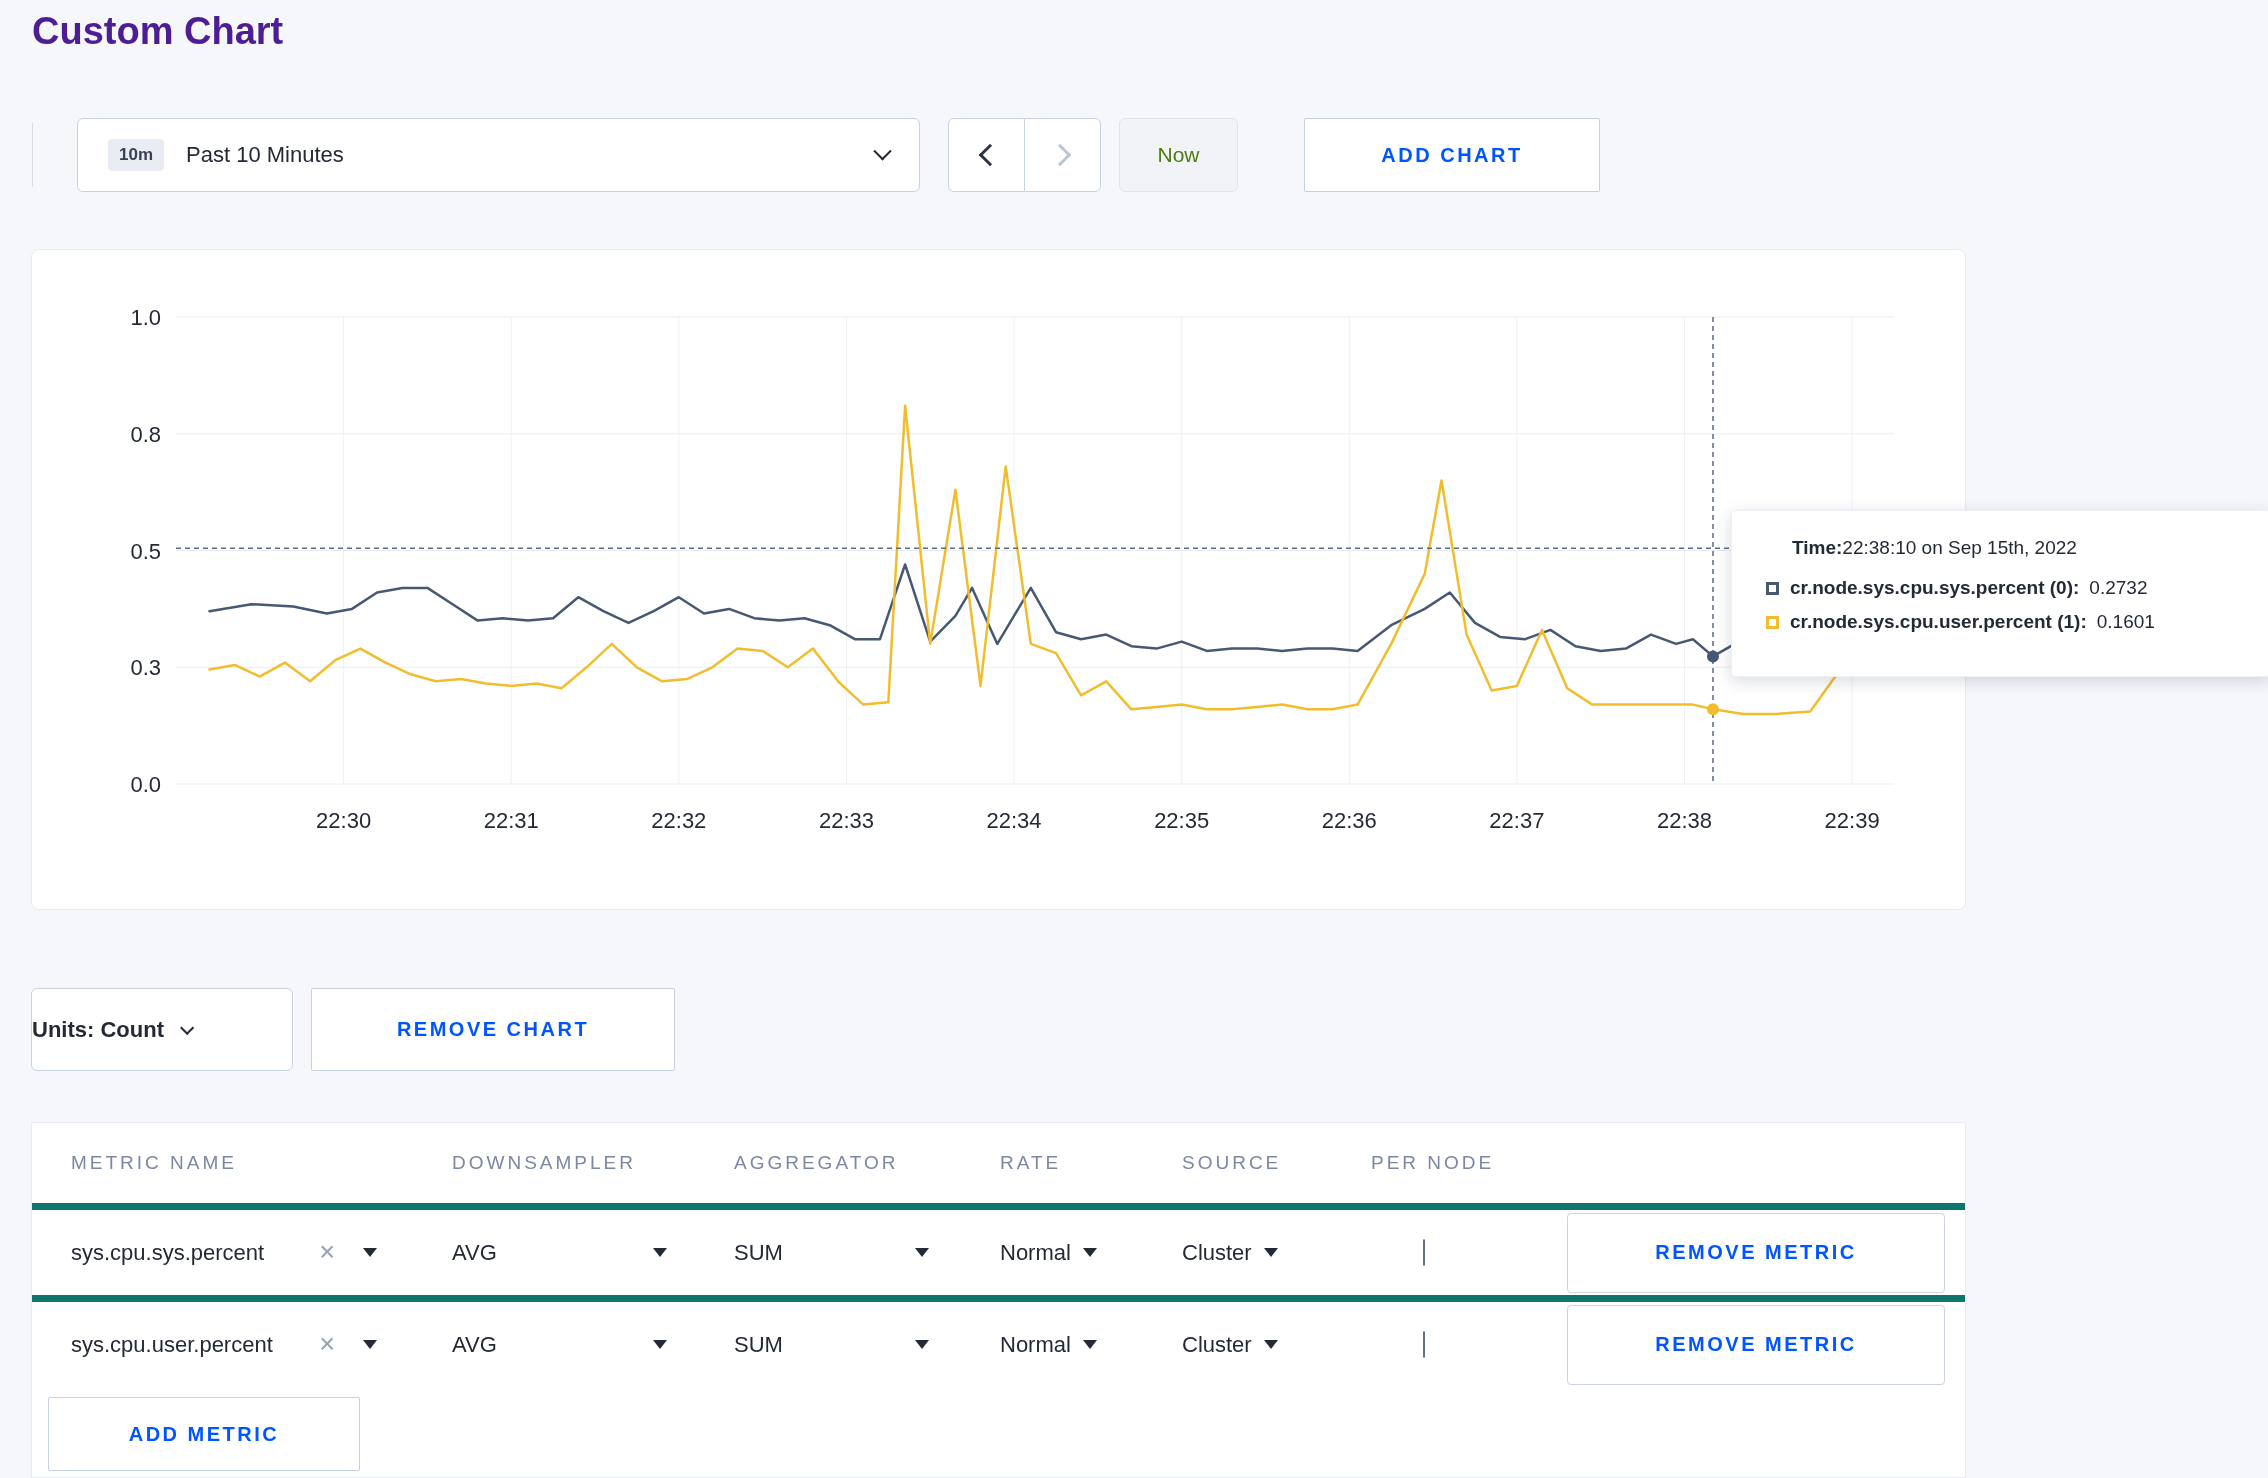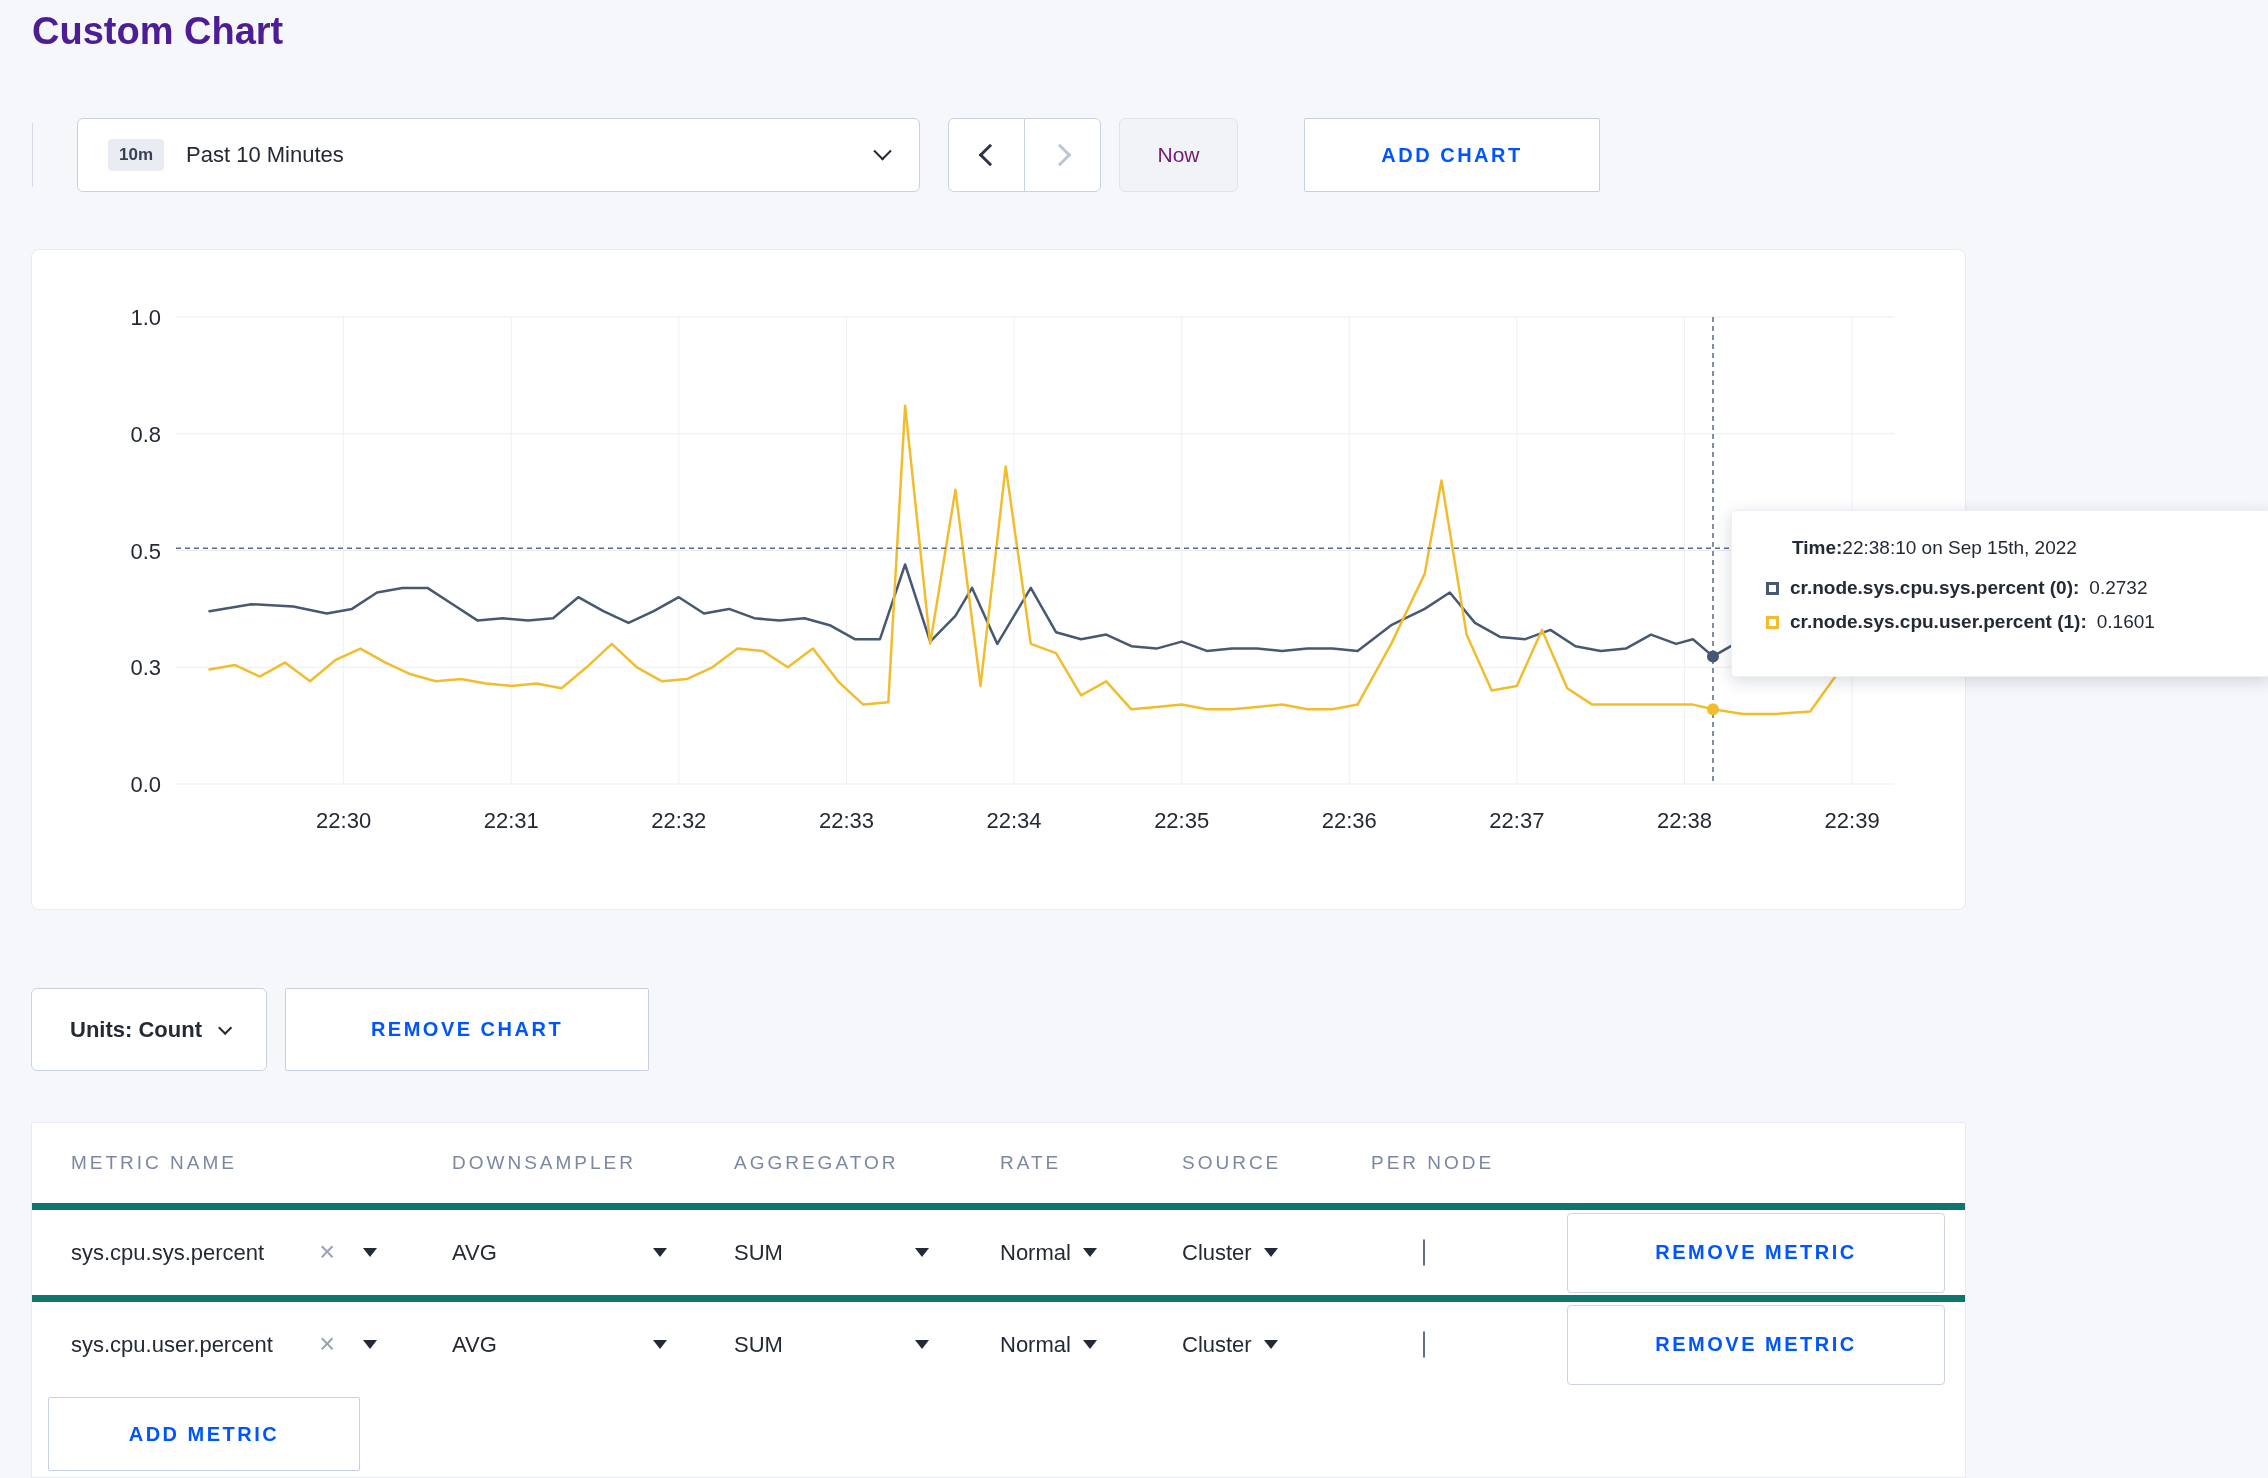--- a/index.html
+++ b/index.html
@@ -38,21 +38,21 @@
     display: flex; align-items: center; justify-content: center; cursor: pointer;
   }
   .nav-btn.prev { border-radius: 6px 0 0 6px; }
   .nav-btn.next { border-radius: 0 6px 6px 0; margin-left: -1px; }
   .chev { width: 16px; height: 16px; border-right: 3px solid #2c3545; border-bottom: 3px solid #2c3545; }
   .chev.left  { transform: rotate(135deg); margin-left: 6px; }
   .chev.right { transform: rotate(-45deg); margin-right: 6px; border-color: #bcc5d3; }
   .now-btn {
     margin-left: 18px; width: 119px; height: 74px; background: #f1f3f7;
     border: 1px solid #dfe4ec; border-radius: 6px;
-    font-size: 21px; color: #701a75; display: flex; align-items: center; justify-content: center;
+    font-size: 21px; color: #4d7c0f; display: flex; align-items: center; justify-content: center;
   }
   .btn-blue {
     background: #fff; border: 1px solid #c6d0e2; border-radius: 2px;
     color: #0055ff; font-size: 20px; font-weight: 700; letter-spacing: 2.5px;
     display: flex; align-items: center; justify-content: center; cursor: pointer;
     font-family: "Liberation Sans", sans-serif;
   }
   .add-chart-btn { margin-left: 66px; width: 296px; height: 74px; }
   
   .chart-card {
@@ -68,22 +68,22 @@
   }
   .tt-time { margin-left: 26px; margin-bottom: 18px; }
   .tt-time b { }
   .tt-row { display: flex; align-items: center; margin-top: 12px; }
   .tt-marker { width: 13px; height: 13px; border: 3px solid #475872; background: #fff; margin-right: 11px; flex: none; }
   .tt-label { font-weight: 700; }
   .tt-value { margin-left: 10px; }
   
   .units-row { position: absolute; left: 31px; top: 988px; display: flex; }
   .units-btn {
-    width: 236px; height: 83px; background: #fff; border: 1px solid #c9d2e2; border-radius: 6px;
-    display: flex; align-items: center; justify-content: center; cursor: pointer;
+    width: 262px; height: 83px; background: #fff; border: 1px solid #c9d2e2; border-radius: 6px;
+    display: flex; align-items: center; cursor: pointer;
     font-size: 22px; font-weight: 700; color: #242a35;
   }
   .units-chev {
     width: 10px; height: 10px; margin-left: 16px;
     border-right: 2px solid #242a35; border-bottom: 2px solid #242a35;
     transform: rotate(45deg) translateY(-3px);
   }
   .remove-chart-btn { margin-left: 18px; width: 364px; height: 83px; }
   
   .table-card {

